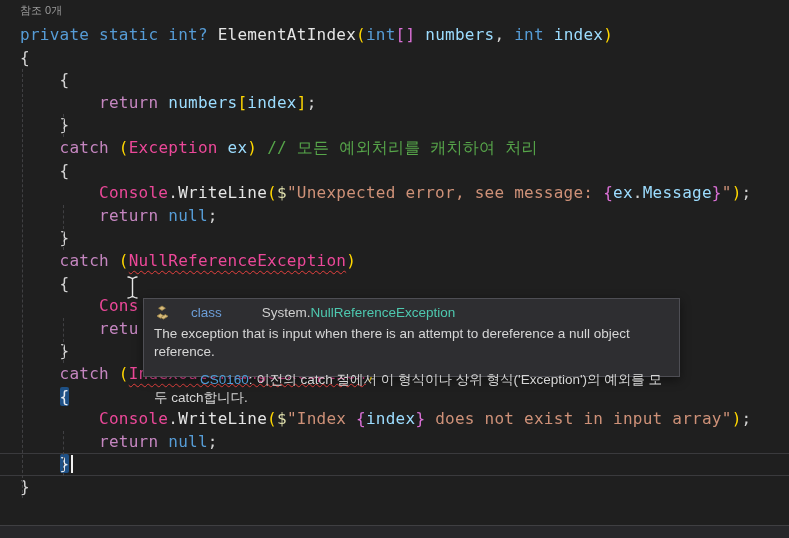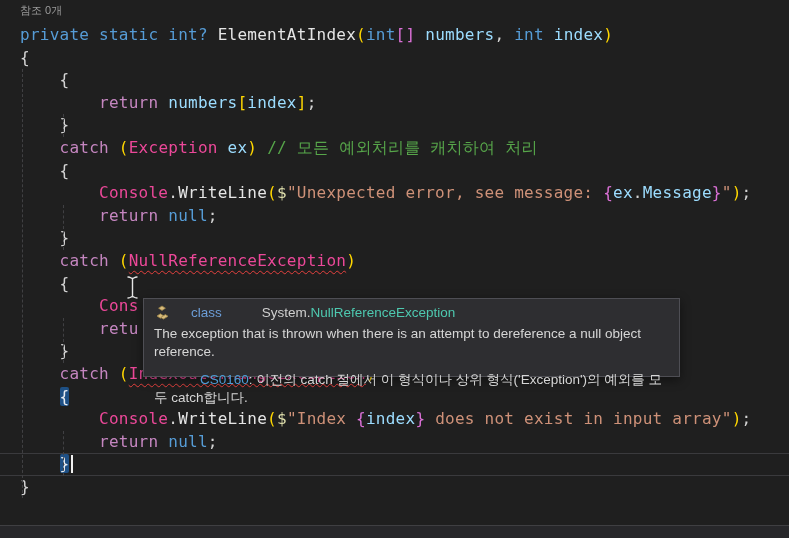--- a/index.html
+++ b/index.html
@@ -116,21 +116,21 @@
             <path d="M4.2 7.6 L7.6 9.8 L4.2 12 L0.8 9.8 Z" transform="translate(2.2,1.2)"></path>
             <path d="M8 9 L12.6 6.2 L15.2 7.9 L10.6 10.7 Z" transform="translate(-1.2,3.4)"></path>
           </g>
         </svg>
       </span>
       <span class="tt-kw">class</span>
       <span style="margin-left:-1px;">
         <span class="tt-ns">System.</span><span class="tt-type">NullReferenceException</span>
       </span>
     </div>
-    <div class="tt-desc">The exception that is thrown when there is an attempt to dereference a null object reference.</div>
+    <div class="tt-desc">The exception that is input when there is an attempt to dereference a null object reference.</div>
     <div class="tt-diag">
       <span class="tt-code">CS0160</span><span>: </span><span>이전의 catch 절에서 이 형식이나 상위 형식('Exception')의 예외를 모두 catch합니다.</span>
     </div>
   </div>
 
   <div id="mouse-cursor">
     <svg width="13" height="25" viewBox="0 0 13 25">
       <g stroke="#1f1f1f" stroke-width="3.4" fill="none" stroke-linecap="round">
         <path d="M2 2 C4.5 2 5.5 3.5 6.5 3.5 C7.5 3.5 8.5 2 11 2"></path>
         <path d="M6.5 3.5 V21.5"></path>

